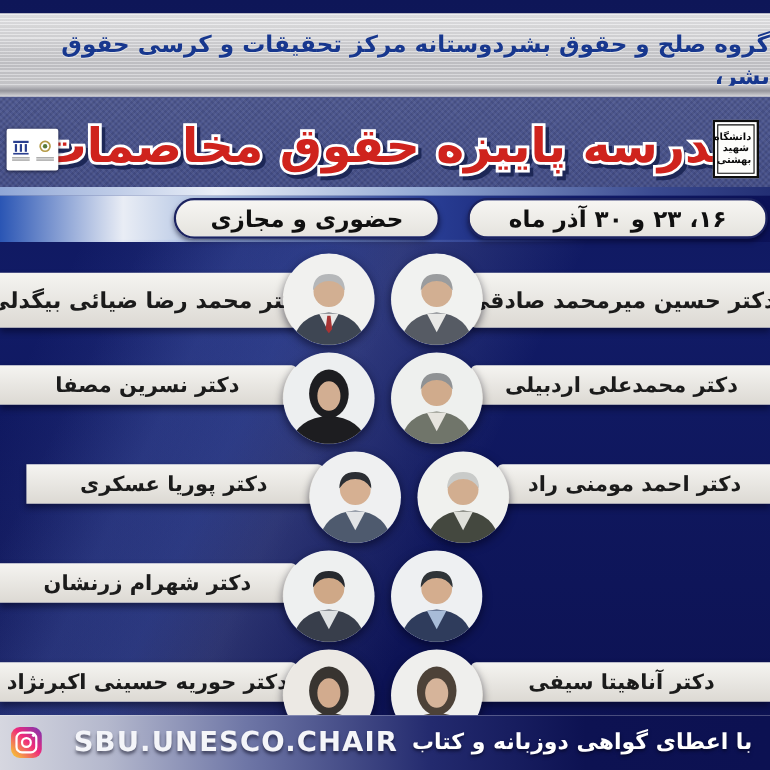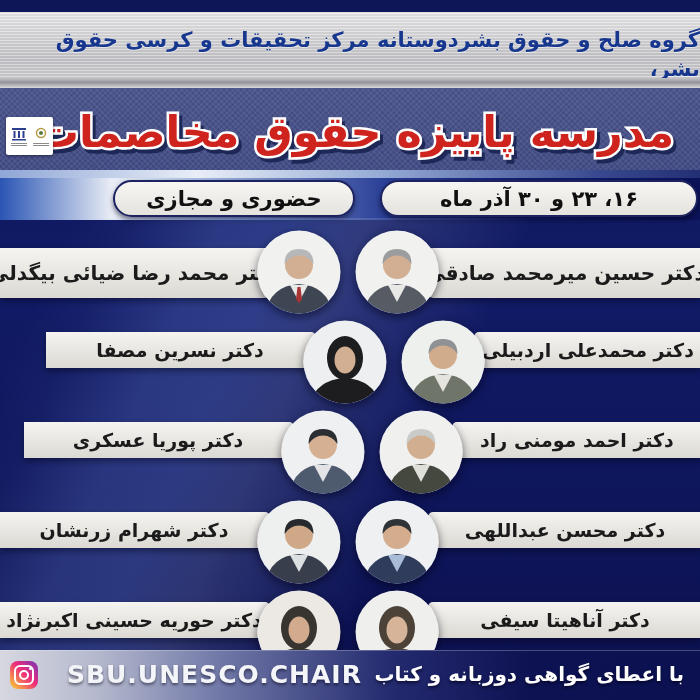--- a/index.html
+++ b/index.html
@@ -33,21 +33,21 @@
   .seal-text{direction:rtl;width:28px;text-align:center;font-weight:bold;font-size:9px;
     line-height:1.15;color:#0a0a0a;}
   
   .divider{position:absolute;left:0;top:170px;width:700px;height:8px;
     background:linear-gradient(to right,#8fa6d6,#e9eef7 28%,#93a9d4 55%,#3a4a90 85%,#232f74);}
   .info-band{position:absolute;left:0;top:178px;width:700px;height:42px;
     background:linear-gradient(to right,#2a55b4 0%,#e9edf5 16%,#9db4dc 30%,#2a3f96 55%,#121c6a 75%,#0c1258 100%);}
   .pill{position:absolute;top:2px;height:33px;direction:rtl;
     background:linear-gradient(180deg,#f7f6f3,#e5e3de);border:2px solid #1c2360;border-radius:19px;
     display:flex;align-items:center;justify-content:center;
-    box-shadow:0 3px 5px rgba(0,0,25,.5);font-weight:bold;font-size:21px;color:#101010;}
+    box-shadow:0 3px 5px rgba(0,0,25,.5);font-weight:bold;font-size:21px;color:#101010;margin-left:45px;}
   .pill-mode{left:113px;width:238px;}
   .pill-date{left:380px;right:2px;}
   
   .sheen{position:absolute;left:0;top:218px;right:0;bottom:0;z-index:1;pointer-events:none;
     background:
       linear-gradient(115deg,transparent 14%,rgba(120,150,230,.22) 32%,rgba(205,218,245,.16) 40%,transparent 58%),
       linear-gradient(295deg,transparent 58%,rgba(110,135,215,.16) 76%,transparent 92%);}
   
   #rows{position:absolute;left:0;top:0;width:700px;height:700px;z-index:2;}
   .row{position:absolute;left:0;right:0;height:84px;}
@@ -110,20 +110,23 @@
         <svg width="14" height="14" viewBox="0 0 14 14">
           <circle cx="7" cy="6" r="4.5" fill="none" stroke="#b59a46" stroke-width="1.5"></circle>
           <circle cx="7" cy="6" r="2" fill="#5a7a3a"></circle>
         </svg>
         <span class="mini-lines">
             <i></i>
             <i></i>
           </span>
       </span>
     </div>
+    <div class="seal">
+      <div class="seal-text">دانشگاه شهید بهشتی</div>
+    </div>
   </div>
 
   <div class="divider"></div>
   <div class="info-band">
     <div class="pill pill-mode">حضوری و مجازی</div>
     <div class="pill pill-date">۱۶، ۲۳ و ۳۰ آذر ماه</div>
   </div>
 
   <div class="sheen"></div>
 
@@ -162,21 +165,21 @@
             <g clip-path="url(#cr0)">
               <rect width="84" height="84" fill="#f1f2f0"></rect>
               <path d="M8 86 Q12 56 42 54 Q72 56 76 86 Z" fill="#565b64"></path>
               <path d="M33 55 L42 72 L51 55 Z" fill="#e8e8e6"></path>
               <circle cx="42" cy="35" r="14" fill="#d2af92"></circle>
               <path d="M27.5 34 Q27.5 19 42 19 Q56.5 19 56.5 34 Q51 25.5 42 25.5 Q33 25.5 27.5 34 Z" fill="#9a9c9e"></path>
             </g>
           </svg>
         </div>
       </div>
-      <div class="row" style="top: 320px; margin-left: 46px;">
+      <div class="row" style="top: 320px;">
         <div class="band band-left">
           <span class="name">دکتر نسرین مصفا</span>
         </div>
         <div class="band band-right">
           <span class="name">دکتر محمدعلی اردبیلی</span>
         </div>
         <div class="photo photo-left">
           <svg width="84" height="84" viewBox="0 0 84 84">
             <defs>
               <clipPath id="cl1">
@@ -244,23 +247,20 @@
               <path d="M33 55 L42 72 L51 55 Z" fill="#dfe0da"></path>
               <circle cx="42" cy="35" r="14" fill="#d2ae90"></circle>
               <path d="M27.5 34 Q27.5 19 42 19 Q56.5 19 56.5 34 Q51 25.5 42 25.5 Q33 25.5 27.5 34 Z" fill="#c9cbc9"></path>
             </g>
           </svg>
         </div>
       </div>
       <div class="row" style="top: 500px;">
         <div class="band band-left">
           <span class="name">دکتر شهرام زرنشان</span>
-        </div>
-        <div class="band band-right">
-          <span class="name">دکتر محسن عبداللهی</span>
         </div>
         <div class="photo photo-left">
           <svg width="84" height="84" viewBox="0 0 84 84">
             <defs>
               <clipPath id="cl3">
                 <circle cx="42" cy="42" r="41.5"></circle>
               </clipPath>
             </defs>
             <g clip-path="url(#cl3)">
               <rect width="84" height="84" fill="#eef0f0"></rect>

